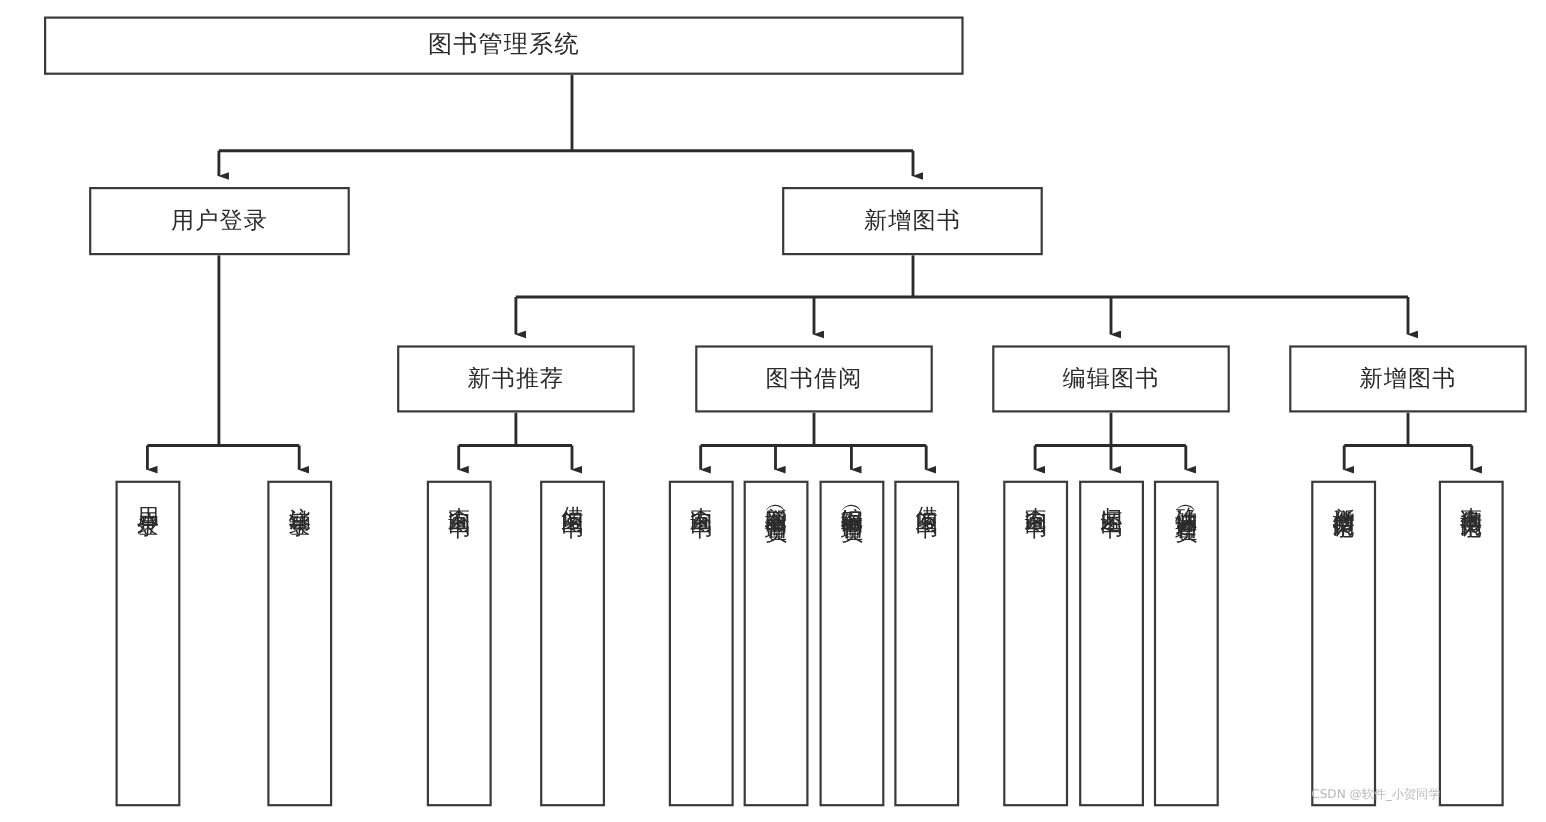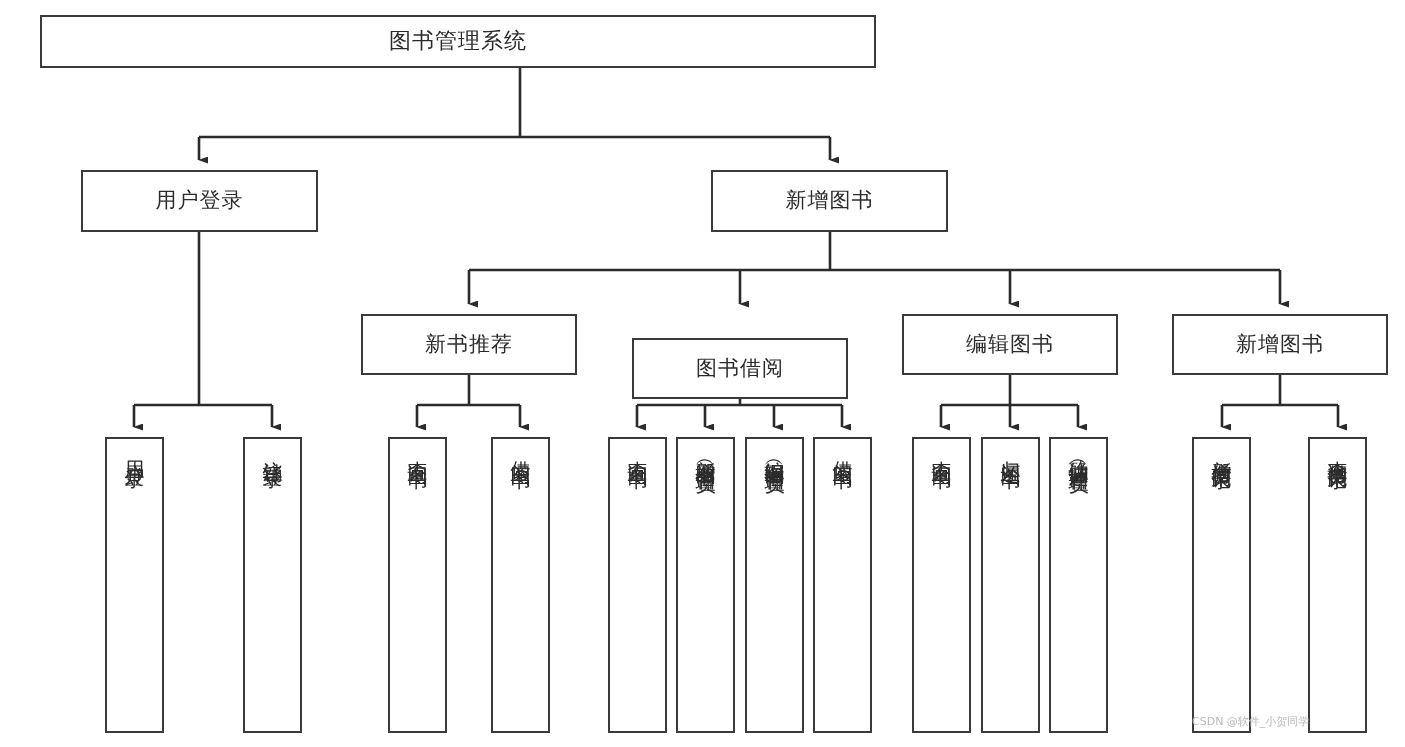--- a/index.html
+++ b/index.html
@@ -134,21 +134,21 @@
   <div class="node horiz" style="left:81px; top:170px; width:237px; height:62px;">
     <span class="label">用户登录</span>
   </div>
   <div class="node horiz" style="left:711px; top:170px; width:237px; height:62px;">
     <span class="label">新增图书</span>
   </div>
 
   <div class="node horiz" style="left:361px; top:314px; width:216px; height:61px;">
     <span class="label">新书推荐</span>
   </div>
-  <div class="node horiz" style="left:632px; top:314px; width:216px; height:61px;margin-top:24px;">
+  <div class="node horiz" style="left:632px; top:314px; width:216px; height:61px;">
     <span class="label">图书借阅</span>
   </div>
   <div class="node horiz" style="left:902px; top:314px; width:216px; height:61px;">
     <span class="label">编辑图书</span>
   </div>
   <div class="node horiz" style="left:1172px; top:314px; width:216px; height:61px;">
     <span class="label">新增图书</span>
   </div>
 
   <div class="node vert" style="left:105px; top:437px; width:59px; height:296px;">

